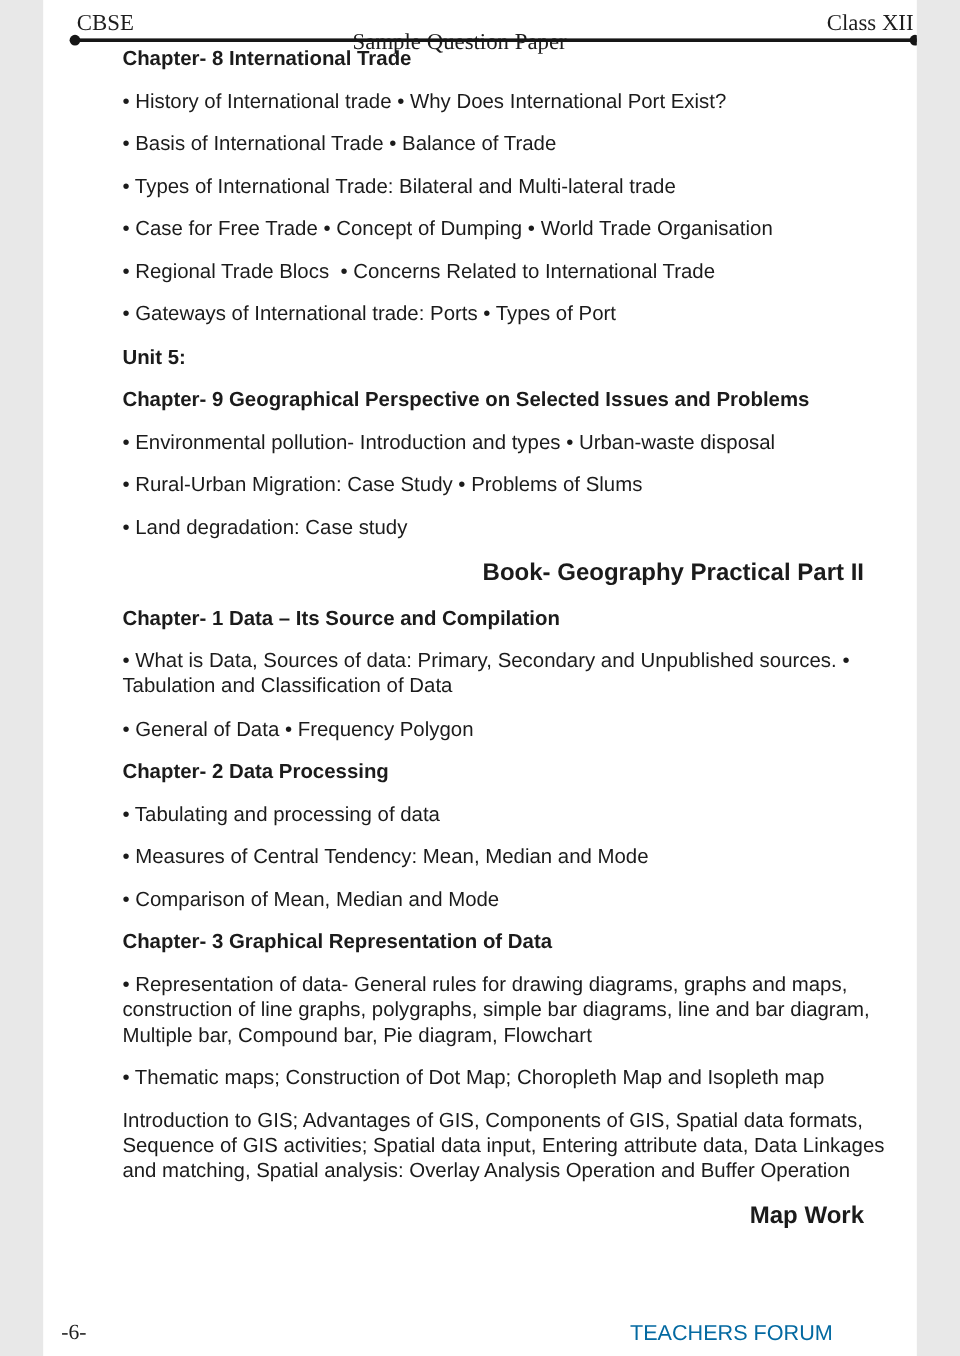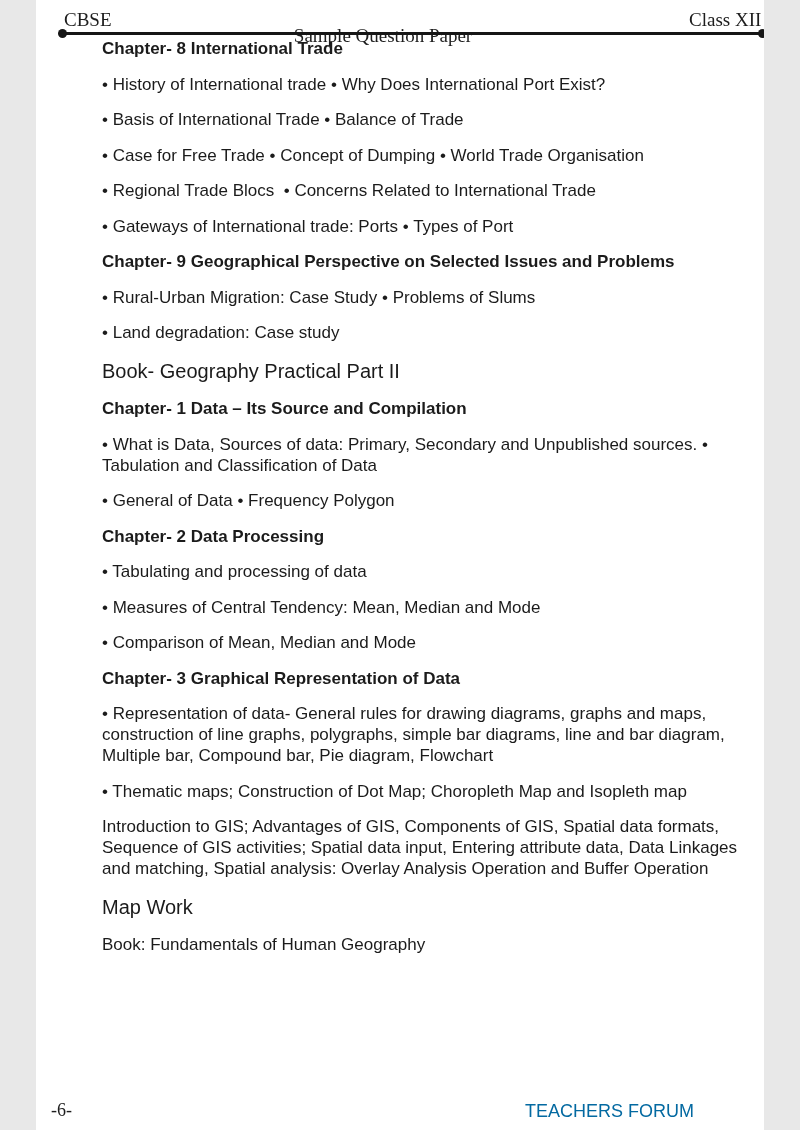--- a/index.html
+++ b/index.html
@@ -35,22 +35,22 @@
   .content{
     position:absolute;top:38px;left:66px;width:678px;
   }
   .content p{
     margin:0 0 14.5px 0;
     font-size:17px;line-height:21px;
     white-space:pre-wrap;
   }
   .content p.bold{font-weight:bold;}
   .content p.center-title{
-    font-weight:normal;font-size:20px;line-height:26px;
-    text-align:left;margin-right:60px;
+    font-weight:bold;font-size:20px;line-height:26px;
+    text-align:right;margin-right:60px;
   }
   
   .ftr-page{
     position:absolute;left:15px;top:1100px;
     font-family:"Liberation Serif", serif;font-size:18px;color:#1d1d1d;
   }
   .ftr-brand{
     position:absolute;right:70px;top:1101px;
     font-size:18px;letter-spacing:0px;color:#0369a1;
   }
@@ -68,43 +68,45 @@
 
   <div class="rule">
     <span class="dot dot-l"></span>
     <span class="dot dot-r"></span>
   </div>
 
   <div class="content">
     <p class="bold">Chapter- 8 International Trade</p>
     <p class="bullet">• History of International trade • Why Does International Port Exist?</p>
     <p class="bullet">• Basis of International Trade • Balance of Trade</p>
+    <p class="bullet">• Types of International Trade: Bilateral and Multi-lateral trade</p>
     <p class="bullet">• Case for Free Trade • Concept of Dumping • World Trade Organisation</p>
     <p class="bullet">• Regional Trade Blocs  • Concerns Related to International Trade</p>
     <p class="bullet">• Gateways of International trade: Ports • Types of Port</p>
+    <p class="bold">Unit 5:</p>
     <p class="bold">Chapter- 9 Geographical Perspective on Selected Issues and Problems</p>
+    <p class="bullet">• Environmental pollution- Introduction and types • Urban-waste disposal</p>
     <p class="bullet">• Rural-Urban Migration: Case Study • Problems of Slums</p>
     <p class="bullet">• Land degradation: Case study</p>
     <p class="center-title">Book- Geography Practical Part II</p>
     <p class="bold">Chapter- 1 Data – Its Source and Compilation</p>
     <p class="bullet">• What is Data, Sources of data: Primary, Secondary and Unpublished sources. •
 Tabulation and Classification of Data</p>
     <p class="bullet">• General of Data • Frequency Polygon</p>
     <p class="bold">Chapter- 2 Data Processing</p>
     <p class="bullet">• Tabulating and processing of data</p>
     <p class="bullet">• Measures of Central Tendency: Mean, Median and Mode</p>
     <p class="bullet">• Comparison of Mean, Median and Mode</p>
     <p class="bold">Chapter- 3 Graphical Representation of Data</p>
     <p class="bullet">• Representation of data- General rules for drawing diagrams, graphs and maps,
 construction of line graphs, polygraphs, simple bar diagrams, line and bar diagram,
 Multiple bar, Compound bar, Pie diagram, Flowchart</p>
     <p class="bullet">• Thematic maps; Construction of Dot Map; Choropleth Map and Isopleth map</p>
     <p class="plain">Introduction to GIS; Advantages of GIS, Components of GIS, Spatial data formats,
 Sequence of GIS activities; Spatial data input, Entering attribute data, Data Linkages
 and matching, Spatial analysis: Overlay Analysis Operation and Buffer Operation</p>
     <p class="center-title">Map Work</p>
-    <p class="plain">Book: Fundamentals of Human Geography</p>
   </div>
 
   <div class="ftr-page">-6-</div>
   <div class="ftr-brand">TEACHERS FORUM</div>
 
 </div>
 
 </body></html>

